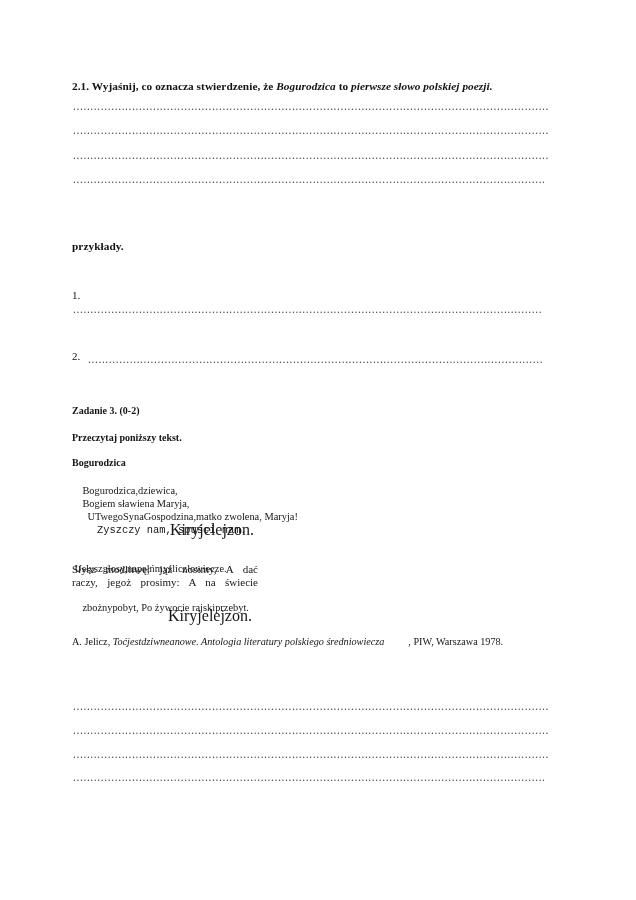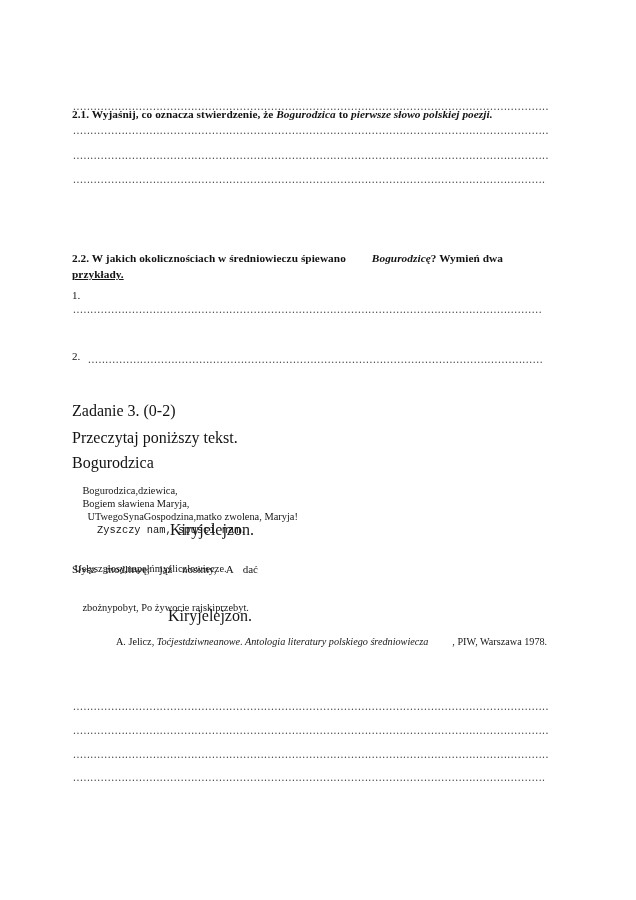--- a/index.html
+++ b/index.html
@@ -25,35 +25,34 @@
   }
 
   
   .q-heading {
     position: absolute;
     font-weight: bold;
     font-size: 11.3px;
     line-height: 16.5px;
     letter-spacing: 0.05px;
     color: #121212;
-    margin-top: 28px;
   }
   .q-heading i { font-style: italic; }
 
   .plain {
     position: absolute;
     font-size: 11px;
     line-height: 14.5px;
     color: #141414;
   }
 
   .bold-line {
     position: absolute;
-    font-weight: normal;
-    font-size: 16px;
+    font-weight: bold;
+    font-size: 10px;
     line-height: 16px;
     color: #121212;
   }
 
   
   .dots {
     position: absolute;
     height: 13px;
     overflow: hidden;
     white-space: nowrap;
@@ -86,46 +85,41 @@
     font-size: 16px;
     line-height: 12.6px;
     color: #151515;
   }
 
   .attrib {
     position: absolute;
     font-size: 10.2px;
     line-height: 13px;
     color: #151515;
-    margin-left: 44px;
   }
   .attrib i { font-style: italic; }
   .gap { display: inline-block; width: 26px; }
   .gap-sm { display: inline-block; width: 24px; }
 </style>
 </head>
 <body>
 
 <div class="page">
 
   <div class="q-heading" style="left:72px; top:78px; width:490px;">
     <span>2.1.</span>
     <span>Wyjaśnij, co oznacza stwierdzenie, że </span><i>Bogurodzica</i><span> to </span><i>pierwsze słowo polskiej poezji.</i>
   </div>
 
   <div class="dots" style="left:73px; top:100px; width:486px;">.........................................................................................................................................</div>
   <div class="dots" style="left:73px; top:124px; width:486px;">.........................................................................................................................................</div>
   <div class="dots" style="left:73px; top:149px; width:486px;">.........................................................................................................................................</div>
   <div class="dots" style="left:73px; top:173px; width:483px;">........................................................................................................................................</div>
 
-  <div class="q-heading" style="left:72px; top:222px; width:500px;">
-    <span>2.2.</span>
-    <span>W jakich okolicznościach w średniowieczu śpiewano</span><span class="gap"></span><i>Bogurodzicę</i><span>? Wymień dwa</span>
-  </div>
-  <div class="q-heading" style="left:72px; top:238px;text-decoration:underline;">
+  <div class="q-heading" style="left:72px; top:238px;">
     <span>przykłady.</span>
   </div>
 
   <div class="plain" style="left:72px; top:288px;">
     <span>1.</span>
   </div>
   <div class="dots" style="left:73px; top:303px; width:479px;">.......................................................................................................................................</div>
 
   <div class="plain" style="left:72px; top:349px;">
     <span>2.</span>
@@ -159,20 +153,23 @@
     <span>Kiryjelejzon.</span>
   </div>
 
   <div class="poem-line" style="left:64px; top:550px;">
     <span>Usłyszgłosy,napełńmyśliczłowiecze.</span>
   </div>
 
   <div class="poem-just" style="left:72px; top:563px; width:186px;">
     <span>Słysz modlitwę, jąż nosimy, A dać</span>
   </div>
+  <div class="poem-just" style="left:72px; top:576px; width:186px;">
+    <span>raczy, jegoż prosimy: A na świecie</span>
+  </div>
   <div class="poem-line" style="left:72px; top:589px;">
     <span>zbożnypobyt, Po żywocie rajskiprzebyt.</span>
   </div>
 
   <div class="refrain" style="left:168px; top:610px;">
     <span>Kiryjelejzon.</span>
   </div>
 
   <div class="attrib" style="left:72px; top:635px; width:490px;">
     <span>A. Jelicz, </span><i>Toćjestdziwneanowe. Antologia literatury polskiego średniowiecza</i><span class="gap-sm"></span><span>, PIW, Warszawa 1978.</span>

